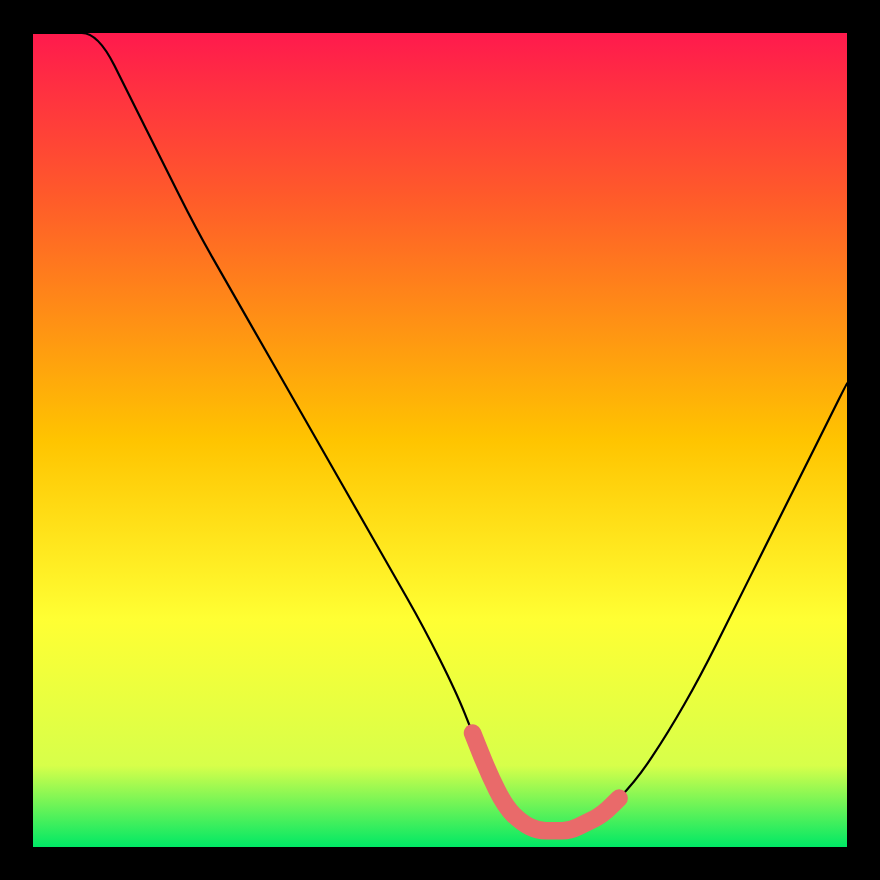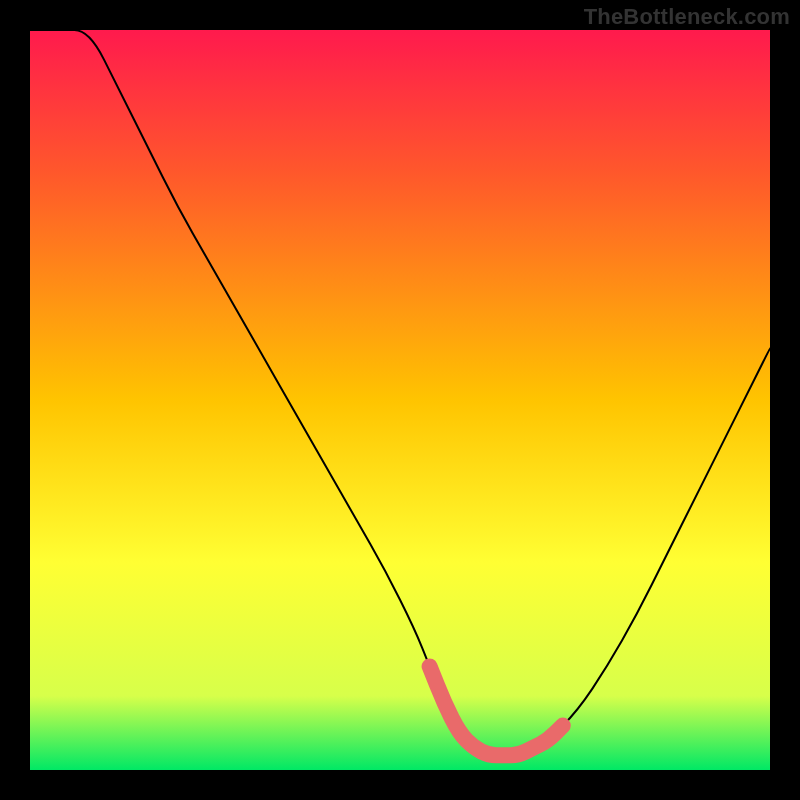--- a/index.html
+++ b/index.html
@@ -28,21 +28,20 @@
     z-index: 10;
   }
   svg {
     display: block;
   }
 </style>
 </head>
 <body>
 
 <div class="frame">
-  <div class="watermark">TheBottleneck.com</div>
   <svg id="chart-svg" width="800" height="800" viewBox="0 0 800 800">
       <defs>
         <linearGradient id="bg-grad" x1="0" y1="0" x2="0" y2="1">
           <stop offset="0%" stop-color="#ff1a4d"></stop>
           <stop offset="20%" stop-color="#ff5a2a"></stop>
           <stop offset="50%" stop-color="#ffc400"></stop>
           <stop offset="72%" stop-color="#ffff33"></stop>
           <stop offset="90%" stop-color="#d7ff4a"></stop>
           <stop offset="100%" stop-color="#00e865"></stop>
         </linearGradient>

